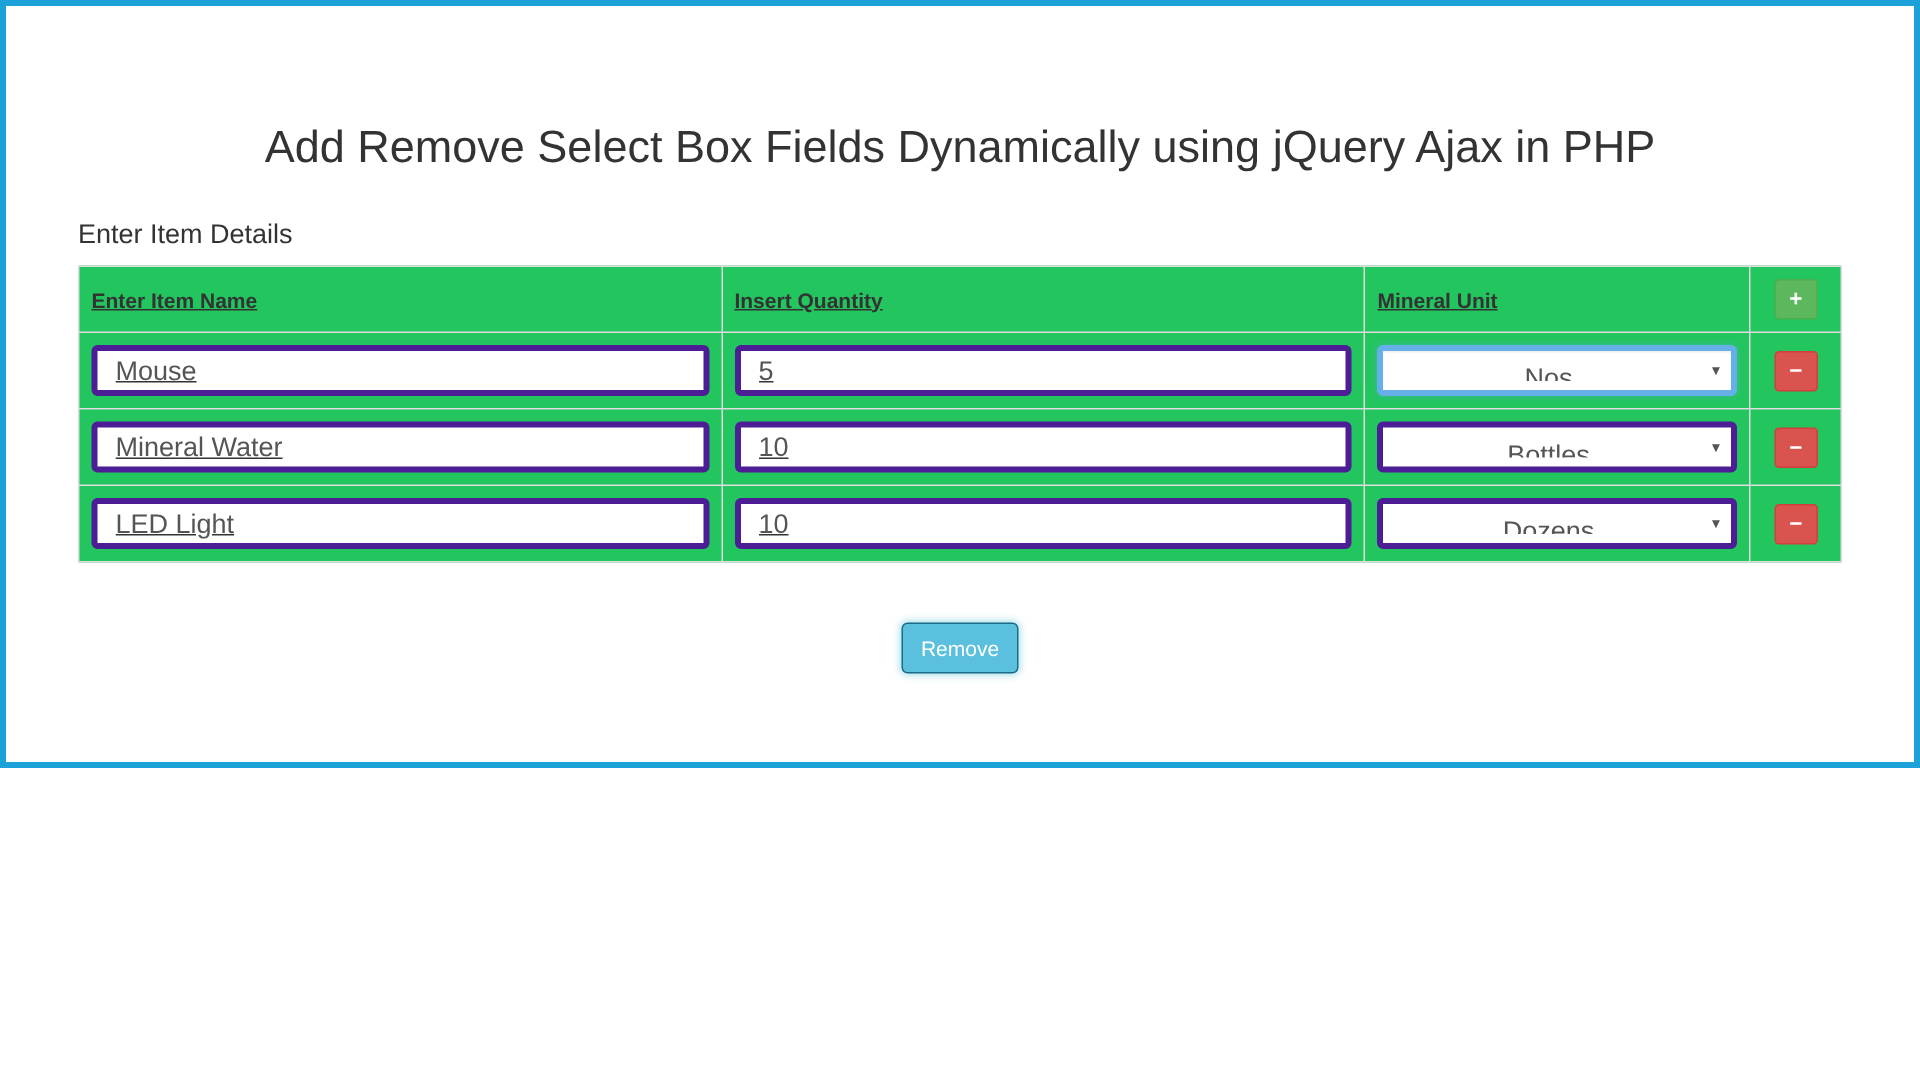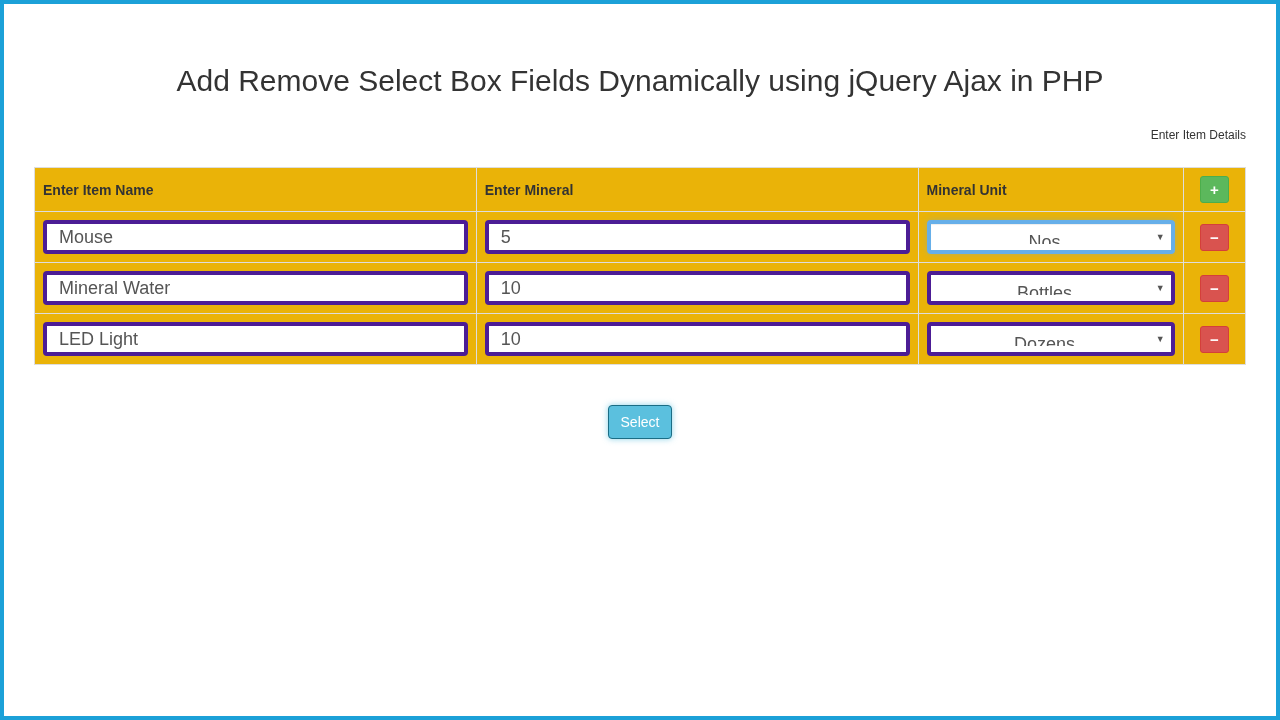--- a/index.html
+++ b/index.html
@@ -4,46 +4,47 @@
   <style>
     * { box-sizing: border-box; margin: 0; padding: 0; }
     body {
       font-family: "Helvetica Neue", Helvetica, Arial, sans-serif;
       font-size: 14px;
       color: #333;
       background: #fff;
     }
     .outer-frame {
       width: 1280px;
-      height: 720px;
+      height: 512px;
       border: 4px solid #1ca1d8;
-      padding: 0;
+      padding: 18px;
     }
     .container {
       padding: 0 30px;
     }
     h2.page-title {
       font-size: 30px;
       font-weight: 400;
       text-align: center;
       margin-top: 60px;
       margin-bottom: 30px;
       color: #333;
     }
     h4.subtitle {
-      font-size: 12px;
+      font-size: 18px;
       font-weight: 400;
-      text-align: right;
-      margin-bottom: 25px;
+      text-align: left;
+      margin-bottom: 10px;
       color: #333;
     }
     table {
       width: 100%;
       border-collapse: collapse;
-      background: #eab308;
+      background: #22c55e;
+      text-decoration: underline;
     }
     table th, table td {
       border: 1px solid #ddd;
       padding: 8px;
       text-align: left;
       vertical-align: middle;
     }
     table th {
       font-weight: 700;
       font-size: 14px;
@@ -143,21 +144,21 @@
 <div class="outer-frame">
   <div class="container">
 
     <h2 class="page-title">Add Remove Select Box Fields Dynamically using jQuery Ajax in PHP</h2>
     <h4 class="subtitle">Enter Item Details</h4>
 
     <table>
       <thead>
         <tr>
           <th class="col-name">Enter Item Name</th>
-          <th class="col-qty">Enter Mineral</th>
+          <th class="col-qty">Insert Quantity</th>
           <th class="col-unit">Mineral Unit</th>
           <th class="col-action">
             <button class="btn btn-success btn-xs btn-icon">
               <span>+</span>
             </button>
           </th>
         </tr>
       </thead>
       <tbody id="tbody">
       <tr>
@@ -202,17 +203,17 @@
                 <select class="form-control"><option>Dozens</option></select>
                 <span class="select-caret">▼</span>
               </div>
             </td>
             <td class="col-action"><button class="btn btn-danger btn-xs btn-icon"><span>−</span></button></td>
           </tr>
         </tbody>
     </table>
 
     <div class="insert-wrap">
-      <button class="btn btn-info focused">Select</button>
+      <button class="btn btn-info focused">Remove</button>
     </div>
 
   </div>
 </div>
 
 </body></html>

